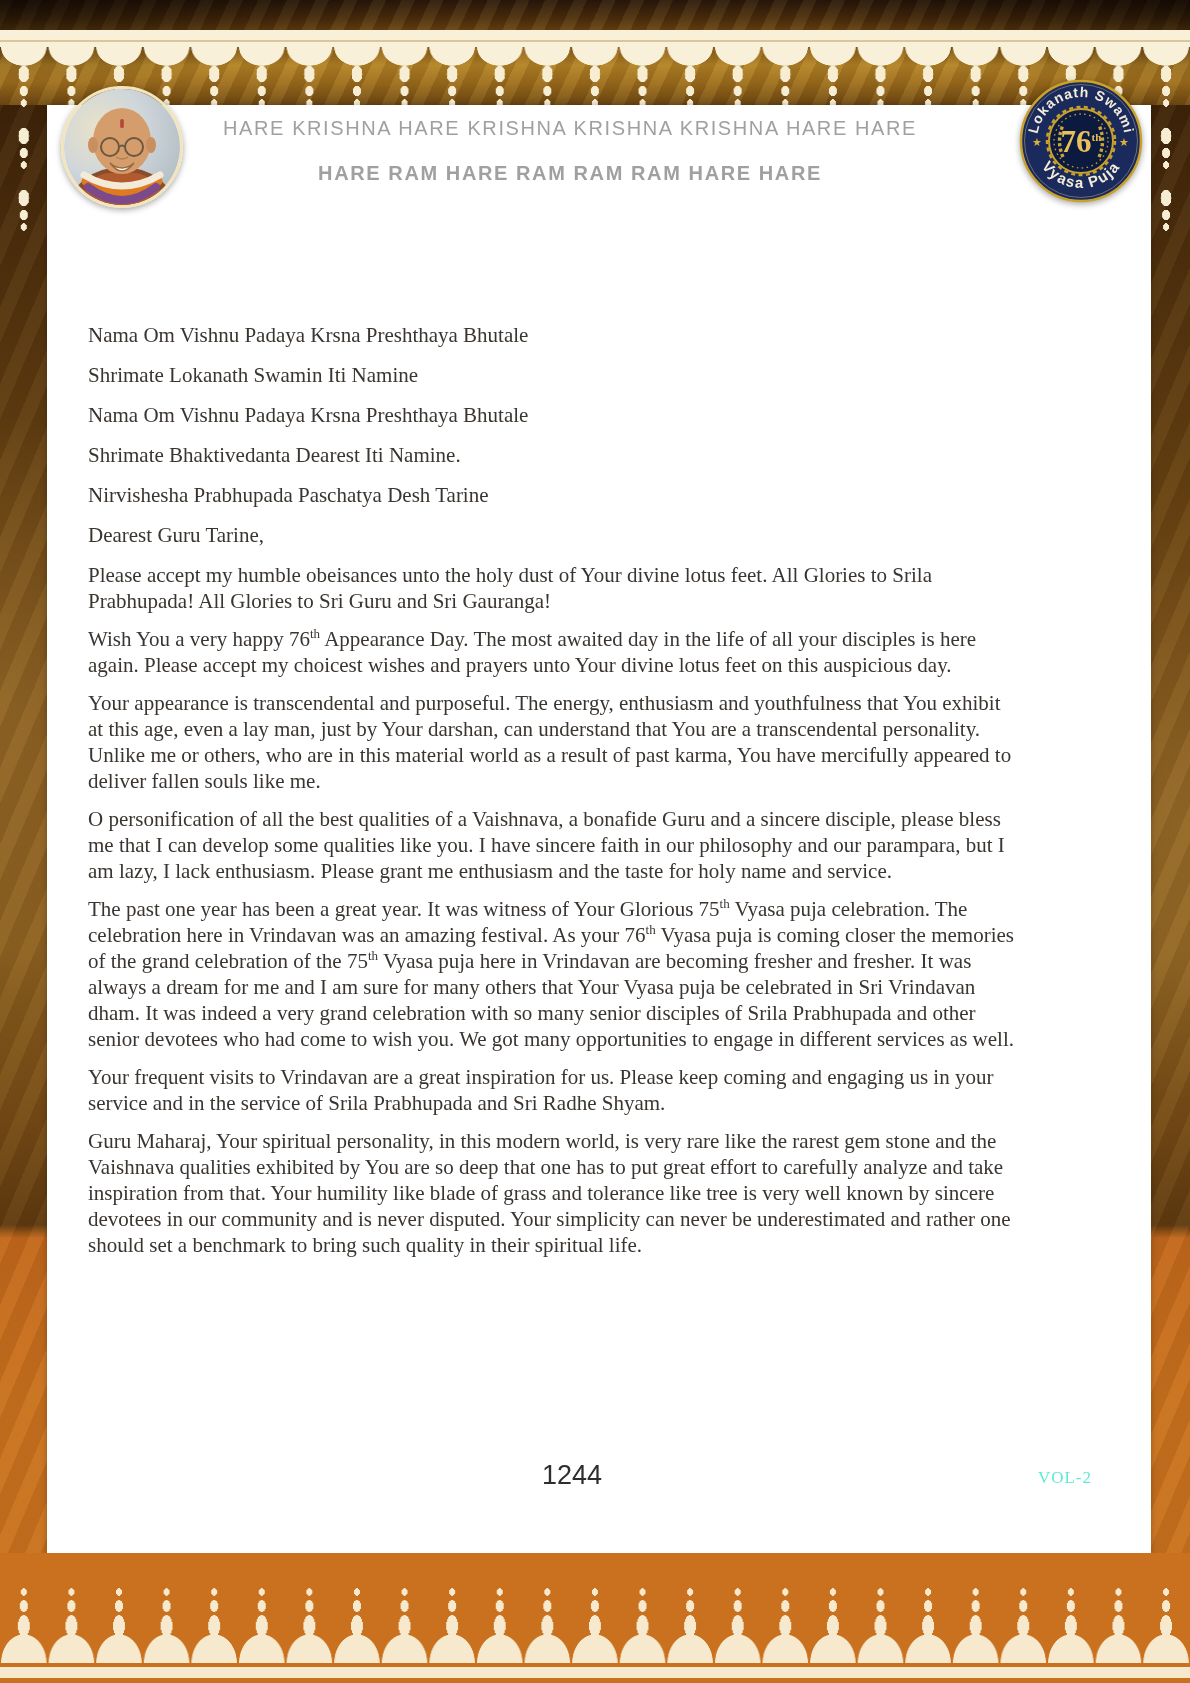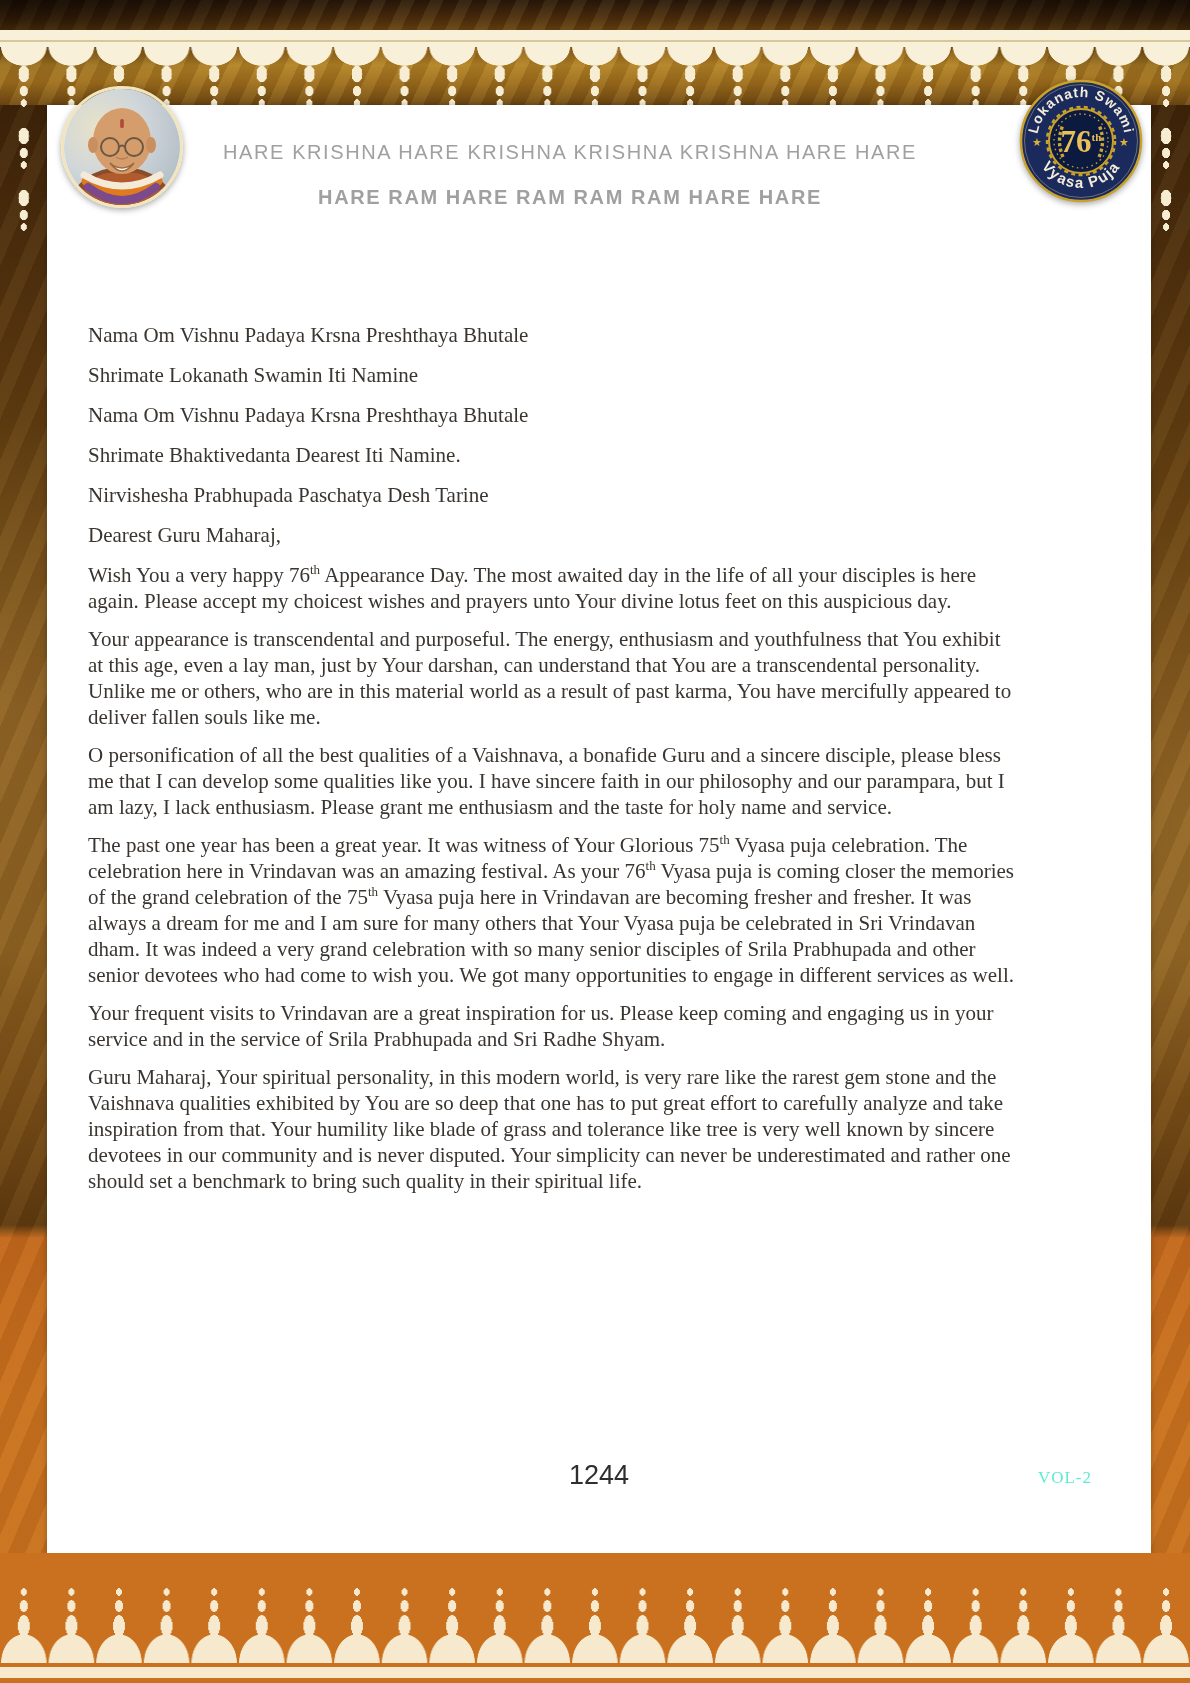--- a/index.html
+++ b/index.html
@@ -54,32 +54,32 @@
   .stripe-bottom{position:absolute;left:0;top:114px;width:100%;height:11px;background:#f6e9cd;}
 
   
   .photo{position:absolute;left:61px;top:86px;width:122px;height:122px;border-radius:50%;
          border:3px solid #f2e5bd;box-sizing:border-box;overflow:hidden;z-index:5;
          box-shadow:0 2px 6px rgba(0,0,0,.35);}
   .badge{position:absolute;left:1019px;top:79px;width:124px;height:124px;z-index:5;
          filter:drop-shadow(0 2px 3px rgba(0,0,0,.35));}
   .mantra{position:absolute;left:570px;transform:translateX(-50%);z-index:6;white-space:nowrap;
           font-family:"Liberation Sans","DejaVu Sans",sans-serif;color:#a0a0a0;
-          font-size:20px;letter-spacing:1.6px;font-weight:400;margin-top:24px;}
+          font-size:20px;letter-spacing:1.6px;font-weight:400;}
   .mantra.m1{top:117px;}
   .mantra.m2{top:162px;font-weight:bold;}
 
   
   .letter{position:absolute;left:88px;top:282px;width:928px;z-index:6;color:#3a3530;margin-top:40px;}
   .letter p.verse{margin:0 0 13px 0;font-size:21px;line-height:27px;}
   .letter p.para{margin:0 0 12px 0;font-size:21px;line-height:26px;text-align:left;}
   .letter p.para sup{font-size:.62em;line-height:0;}
 
   
-  .pagenum{position:absolute;left:599px;transform:translateX(-50%);top:1460px;z-index:6;
+  .pagenum{position:absolute;left:572px;transform:translateX(-50%);top:1460px;z-index:6;
            font-family:"Liberation Sans","DejaVu Sans",sans-serif;font-size:27px;color:#2e2e2e;}
   .volume{position:absolute;right:98px;top:1468px;z-index:6;font-family:"Liberation Serif",serif;
           font-size:17px;letter-spacing:1px;color:#5eead4;}
 </style>
 </head>
 <body>
 
 <div class="stage">
 
   <div class="bg">
@@ -158,23 +158,24 @@
   <div class="mantra m1">HARE KRISHNA HARE KRISHNA KRISHNA KRISHNA HARE HARE</div>
   <div class="mantra m2">HARE RAM HARE RAM RAM RAM HARE HARE</div>
 
   <div class="letter">
     <div>
         <p class="verse">Nama Om Vishnu Padaya Krsna Preshthaya Bhutale</p>
         <p class="verse">Shrimate Lokanath Swamin Iti Namine</p>
         <p class="verse">Nama Om Vishnu Padaya Krsna Preshthaya Bhutale</p>
         <p class="verse">Shrimate Bhaktivedanta Dearest Iti Namine.</p>
         <p class="verse">Nirvishesha Prabhupada Paschatya Desh Tarine</p>
-        <p class="verse">Dearest Guru Maharaj,</p>
+        <p class="verse">Dearest Guru Tarine,</p>
       </div>
     <div>
+        <p class="para">Please accept my humble obeisances unto the holy dust of Your divine lotus feet. All Glories to Srila Prabhupada! All Glories to Sri Guru and Sri Gauranga!</p>
         <p class="para">Wish You a very happy 76<sup>th</sup> Appearance Day. The most awaited day in the life of all your disciples is here again. Please accept my choicest wishes and prayers unto Your divine lotus feet on this auspicious day.</p>
         <p class="para">Your appearance is transcendental and purposeful. The energy, enthusiasm and youthfulness that You exhibit at this age, even a lay man, just by Your darshan, can understand that You are a transcendental personality. Unlike me or others, who are in this material world as a result of past karma, You have mercifully appeared to deliver fallen souls like me.</p>
         <p class="para">O personification of all the best qualities of a Vaishnava, a bonafide Guru and a sincere disciple, please bless me that I can develop some qualities like you. I have sincere faith in our philosophy and our parampara, but I am lazy, I lack enthusiasm. Please grant me enthusiasm and the taste for holy name and service.</p>
         <p class="para">The past one year has been a great year. It was witness of Your Glorious 75<sup>th</sup> Vyasa puja celebration. The celebration here in Vrindavan was an amazing festival. As your 76<sup>th</sup> Vyasa puja is coming closer the memories of the grand celebration of the 75<sup>th</sup> Vyasa puja here in Vrindavan are becoming fresher and fresher. It was always a dream for me and I am sure for many others that Your Vyasa puja be celebrated in Sri Vrindavan dham. It was indeed a very grand celebration with so many senior disciples of Srila Prabhupada and other senior devotees who had come to wish you. We got many opportunities to engage in different services as well.</p>
         <p class="para">Your frequent visits to Vrindavan are a great inspiration for us. Please keep coming and engaging us in your service and in the service of Srila Prabhupada and Sri Radhe Shyam.</p>
         <p class="para">Guru Maharaj, Your spiritual personality, in this modern world, is very rare like the rarest gem stone and the Vaishnava qualities exhibited by You are so deep that one has to put great effort to carefully analyze and take inspiration from that. Your humility like blade of grass and tolerance like tree is very well known by sincere devotees in our community and is never disputed. Your simplicity can never be underestimated and rather one should set a benchmark to bring such quality in their spiritual life.</p>
       </div>
   </div>
 
   <div class="pagenum">1244</div>

